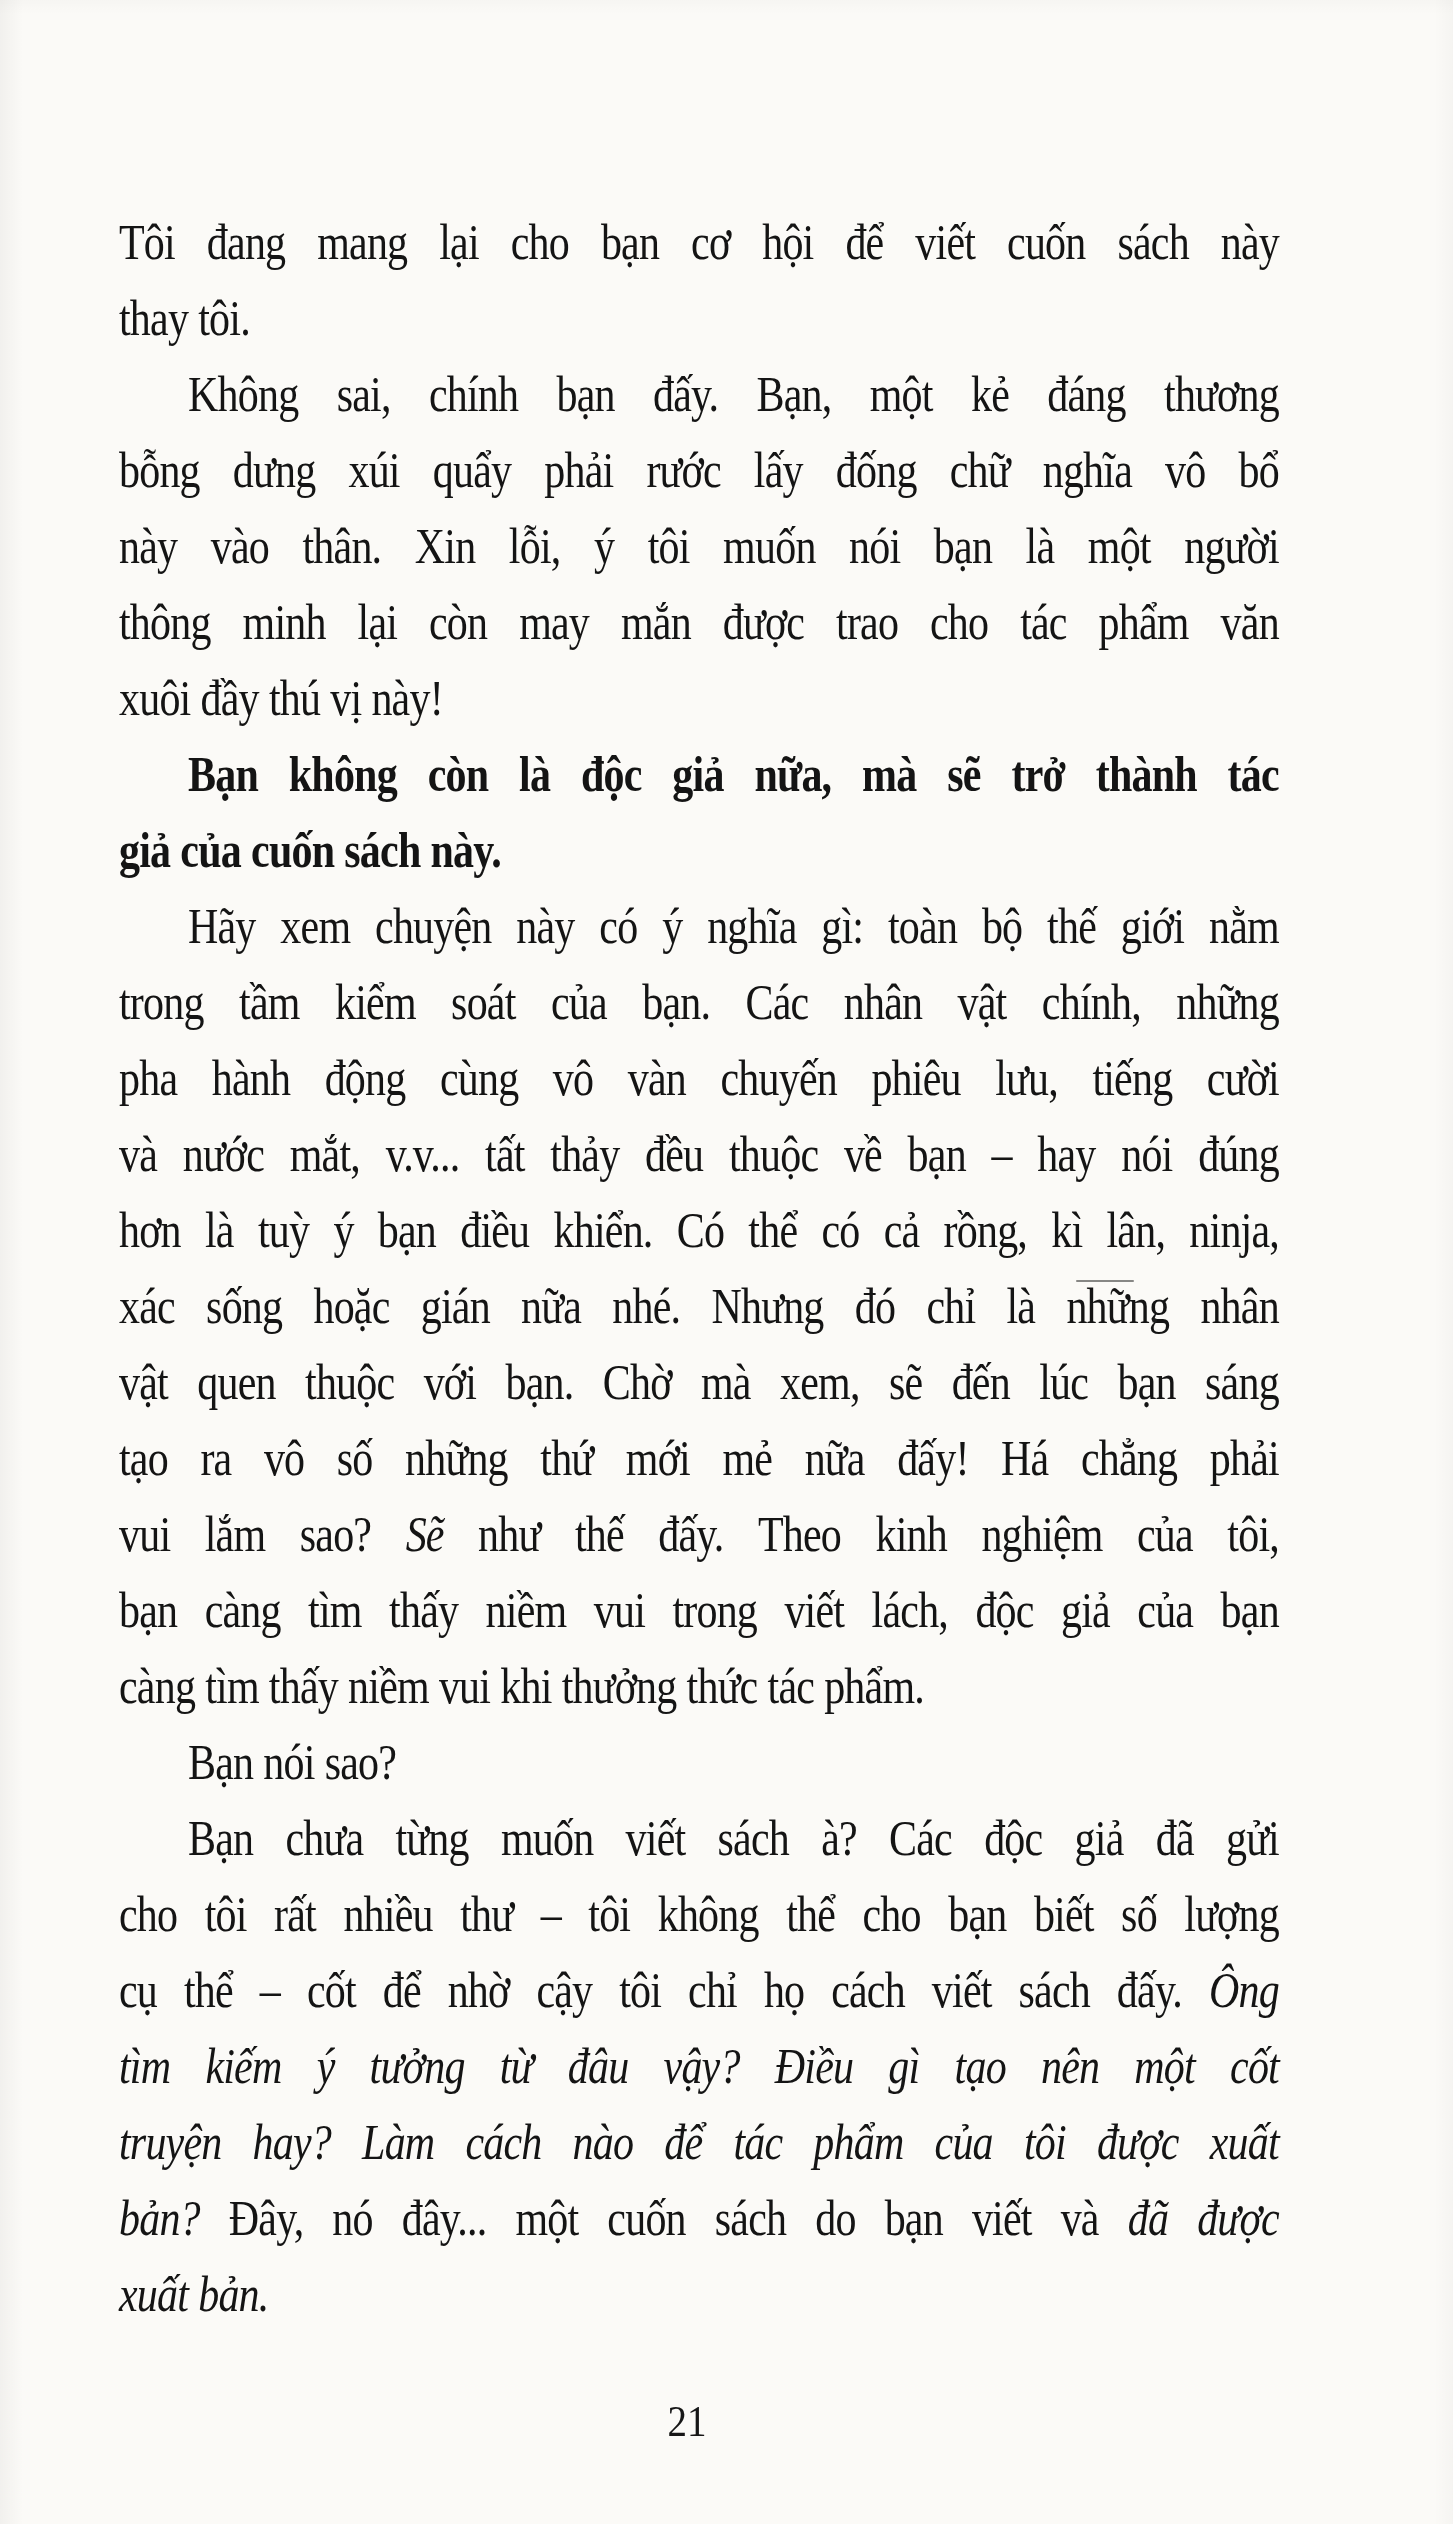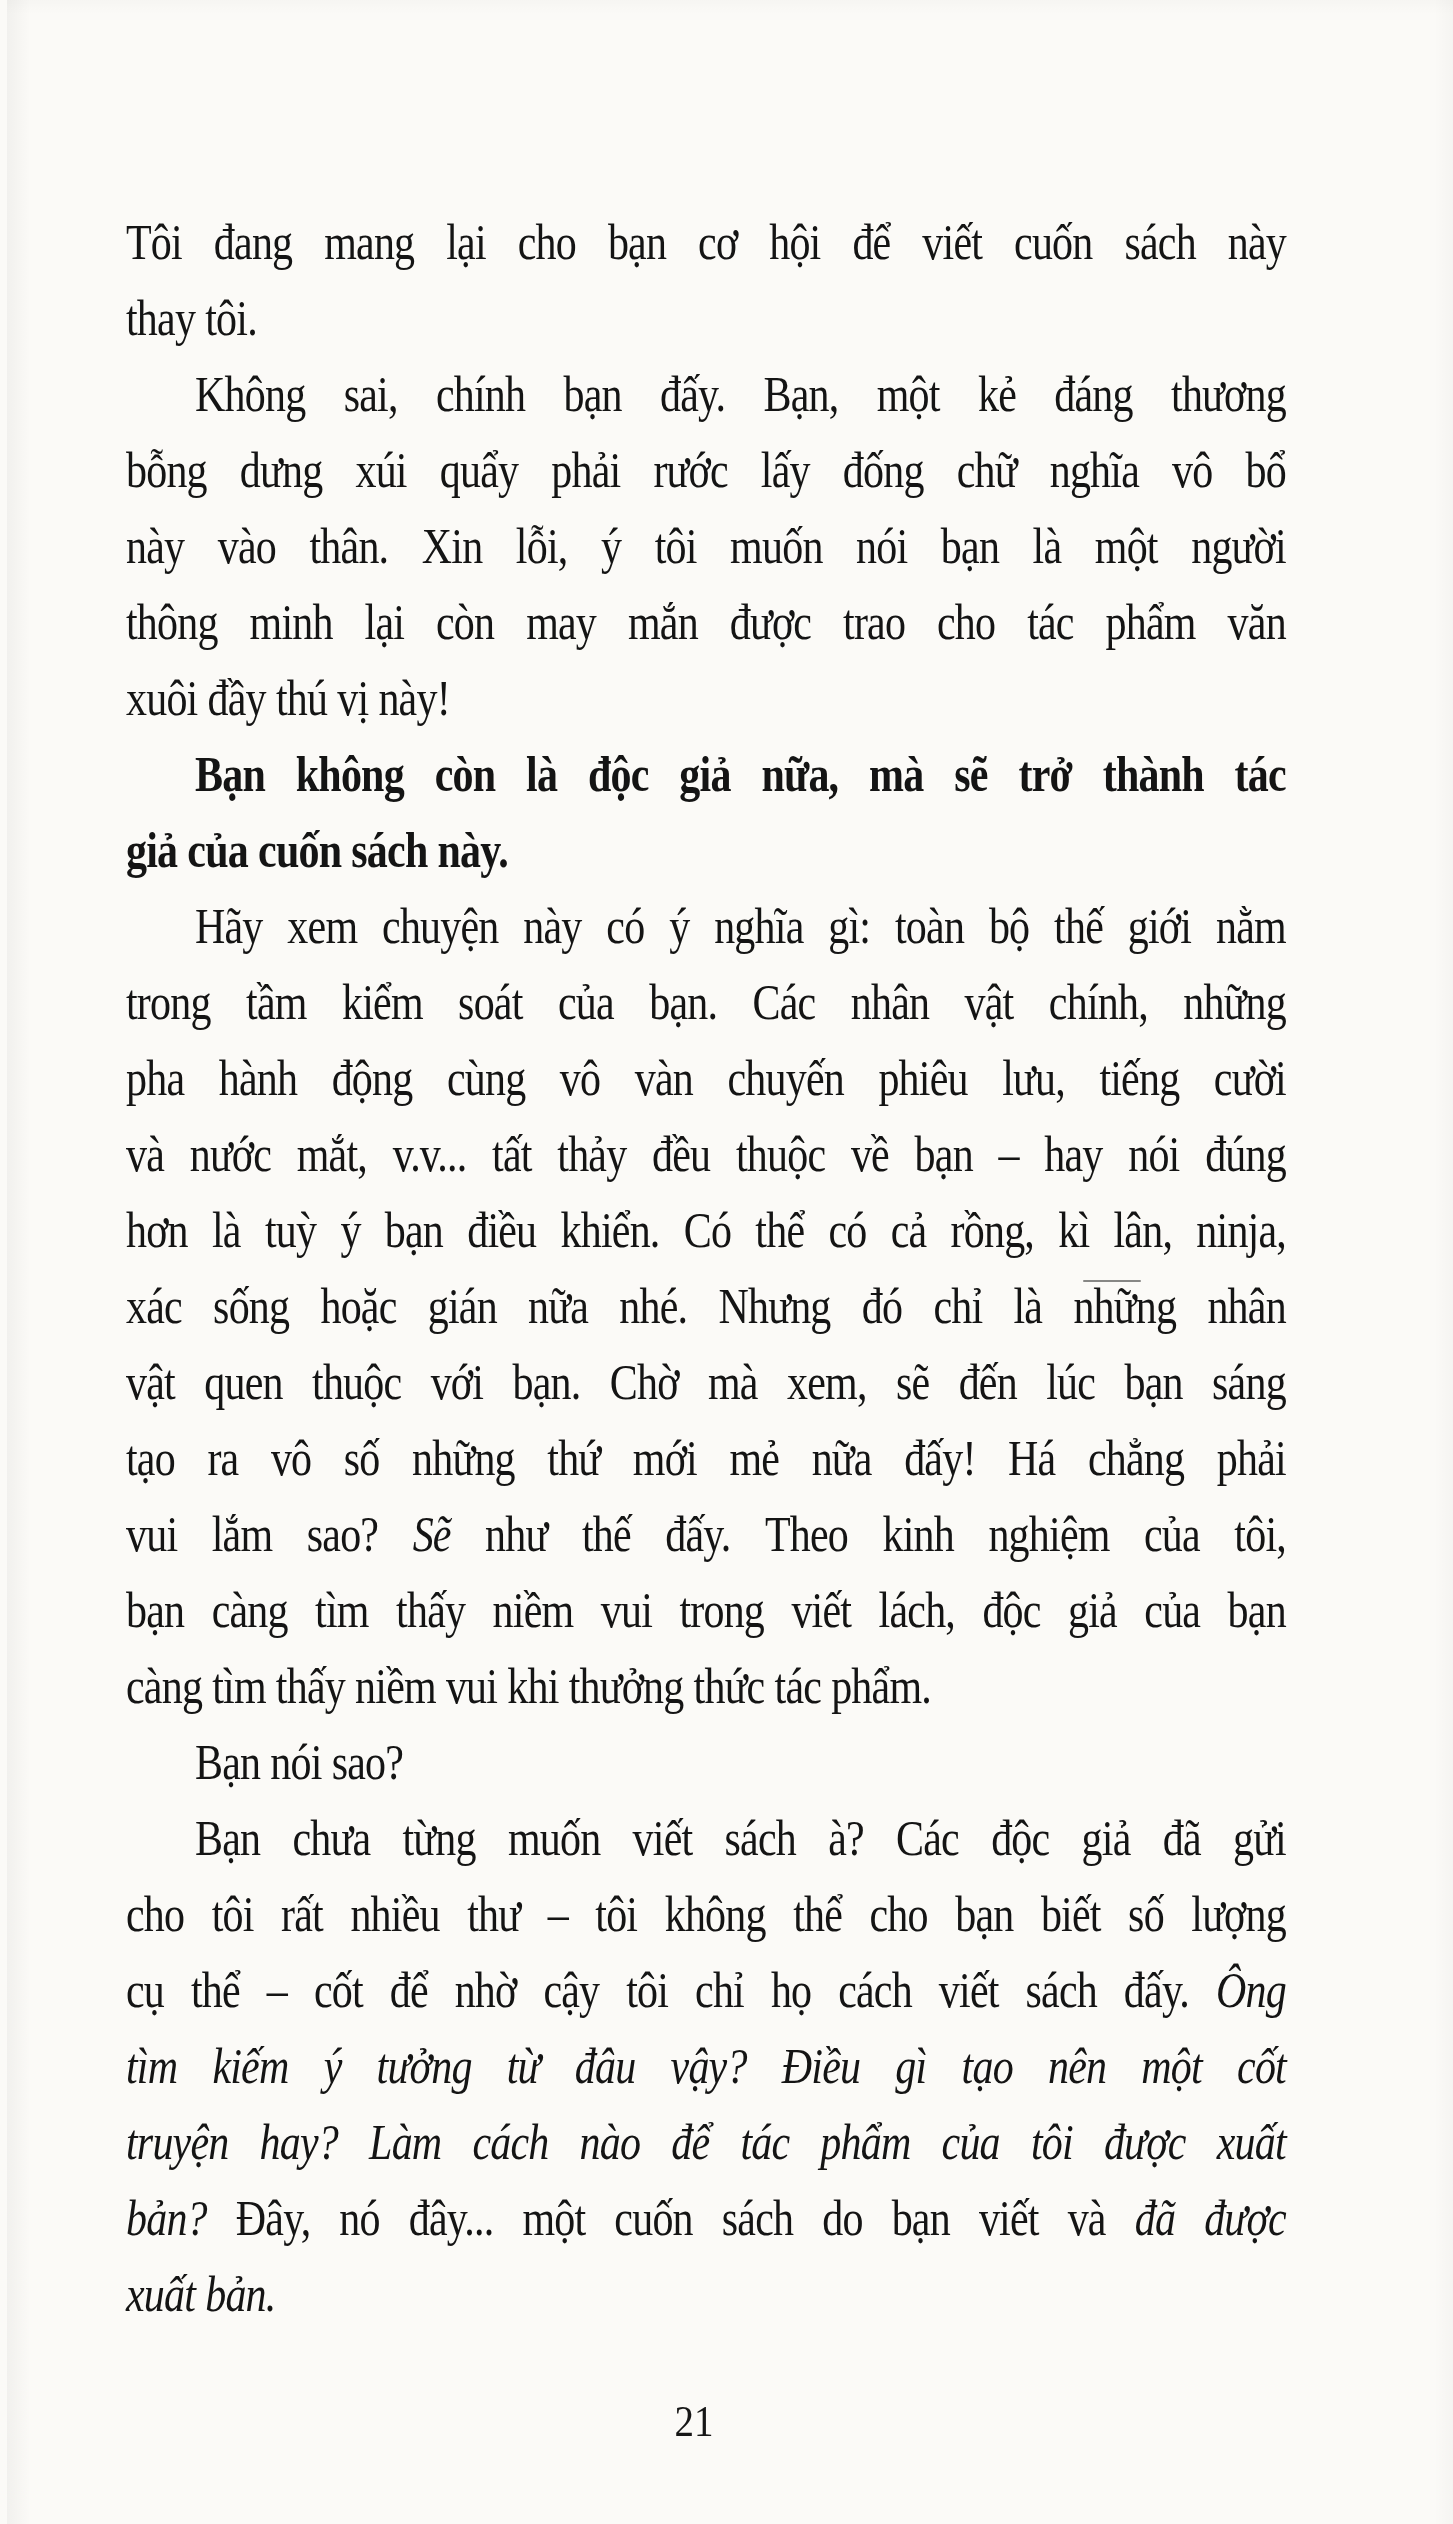--- a/index.html
+++ b/index.html
@@ -15,21 +15,20 @@
     color: #141414;
     overflow: hidden;
   }
   .page {
     position: absolute;
     inset: 0;
     background:
       linear-gradient(90deg, rgba(0,0,0,0.04) 0px, rgba(0,0,0,0.0) 23.5px),
       linear-gradient(270deg, rgba(0,0,0,0.025) 0px, rgba(0,0,0,0.0) 19px),
       linear-gradient(180deg, rgba(0,0,0,0.02) 0px, rgba(0,0,0,0.0) 14px);
-    margin-left: 7px;
   }
   .text-block {
     position: absolute;
     left: 119px;
     top: 204px;
     width: 1160px;
   }
   .line {
     height: 76px;
     display: flex;

